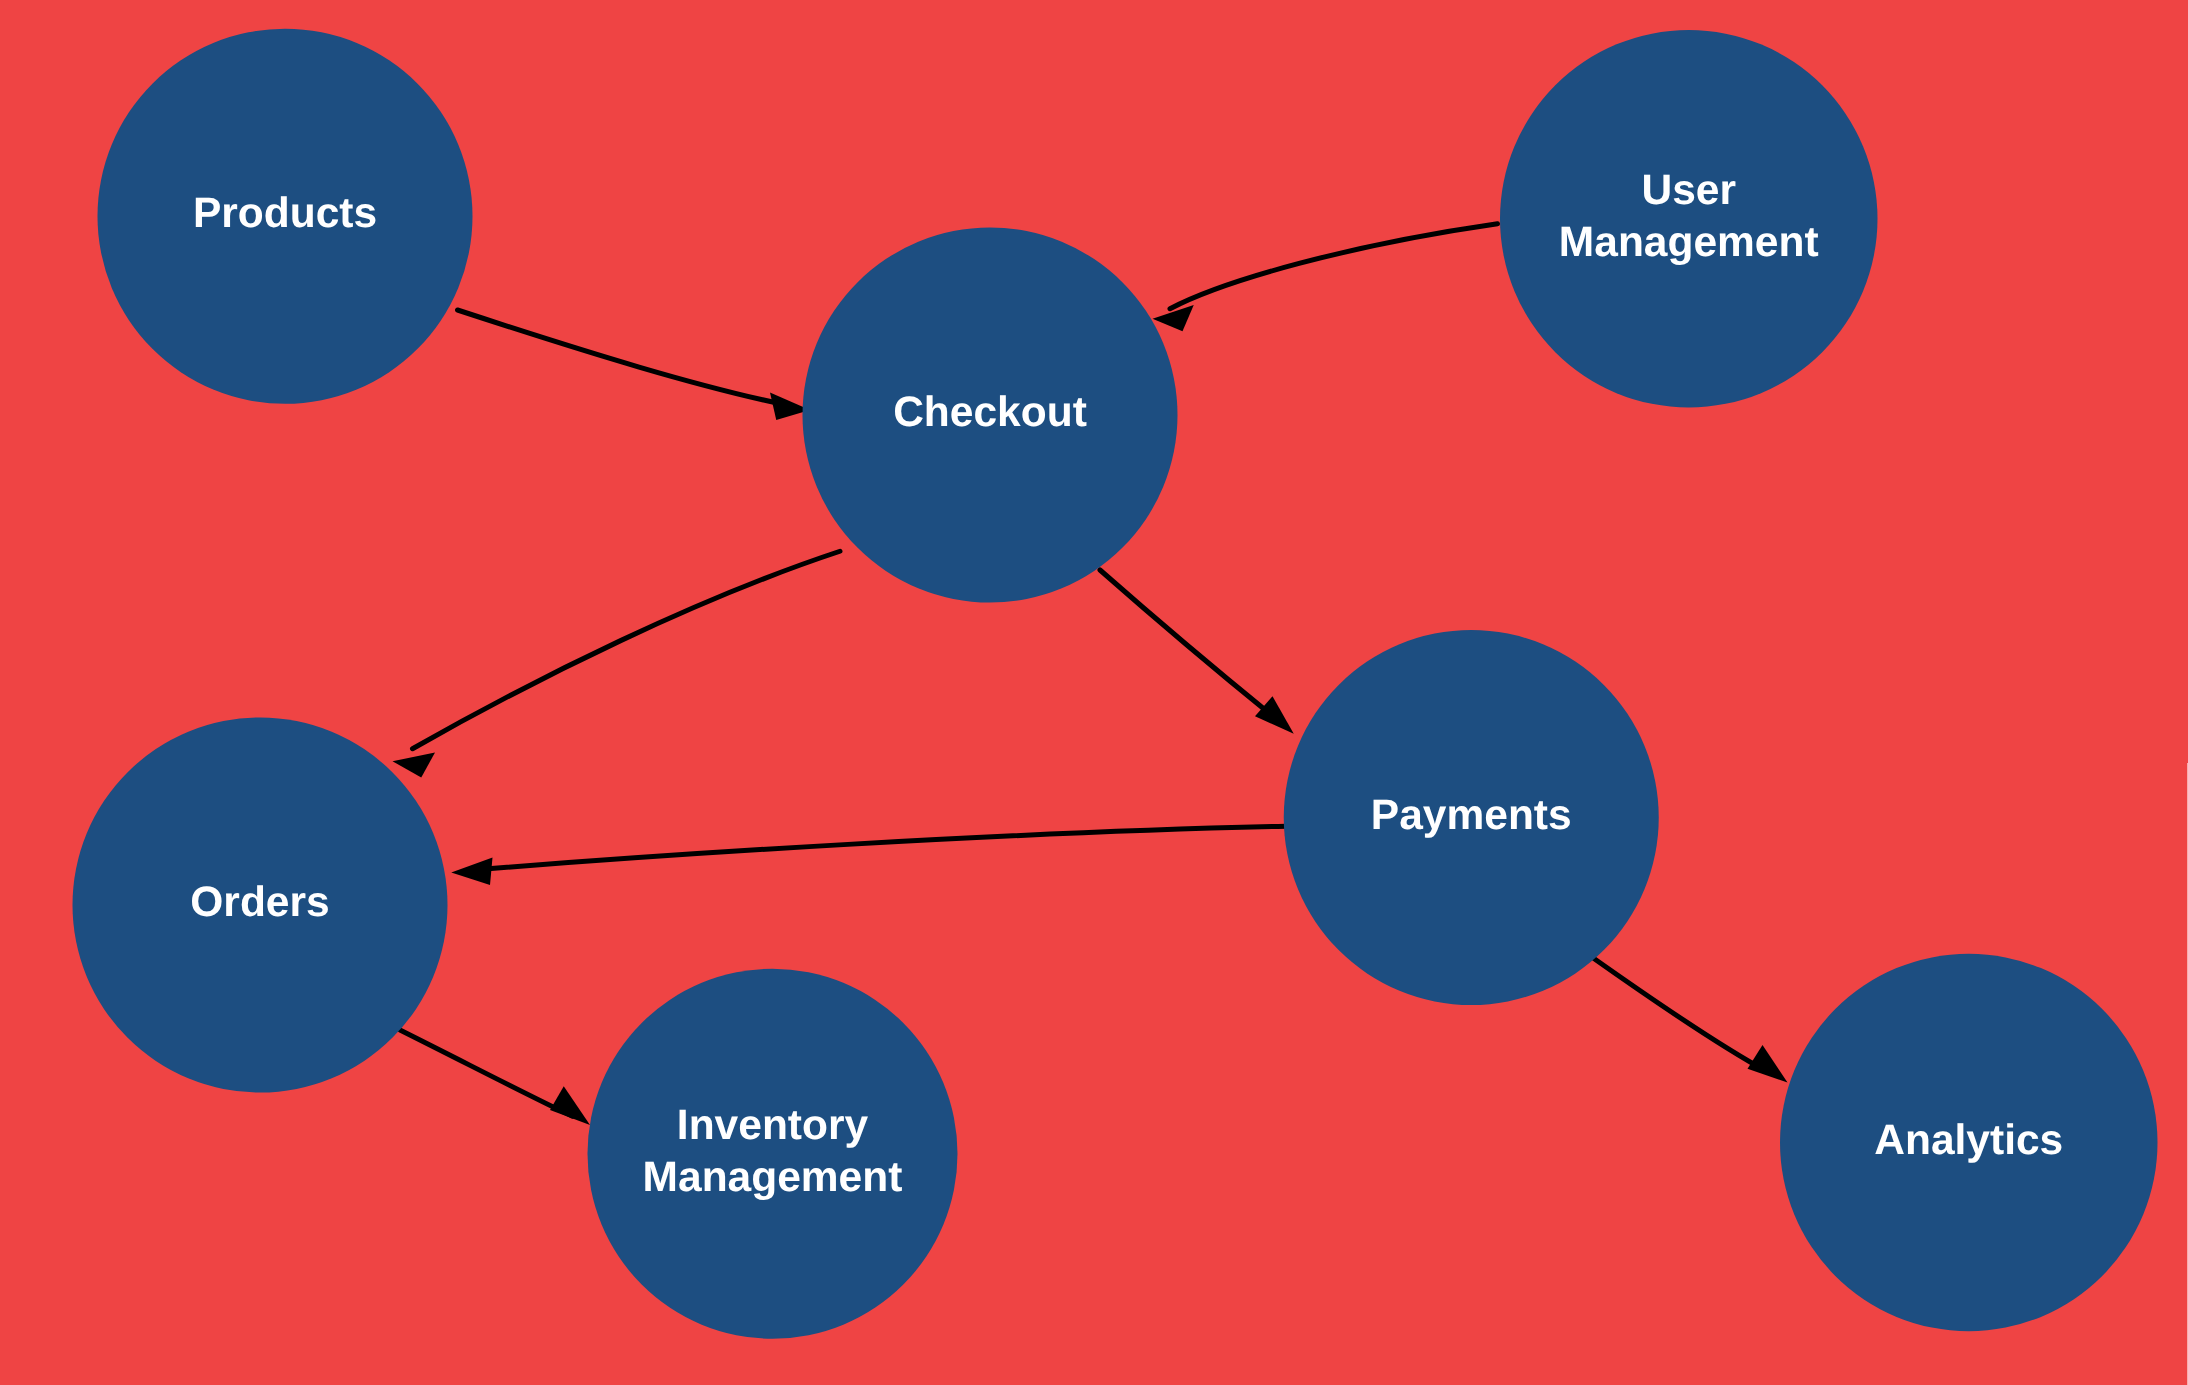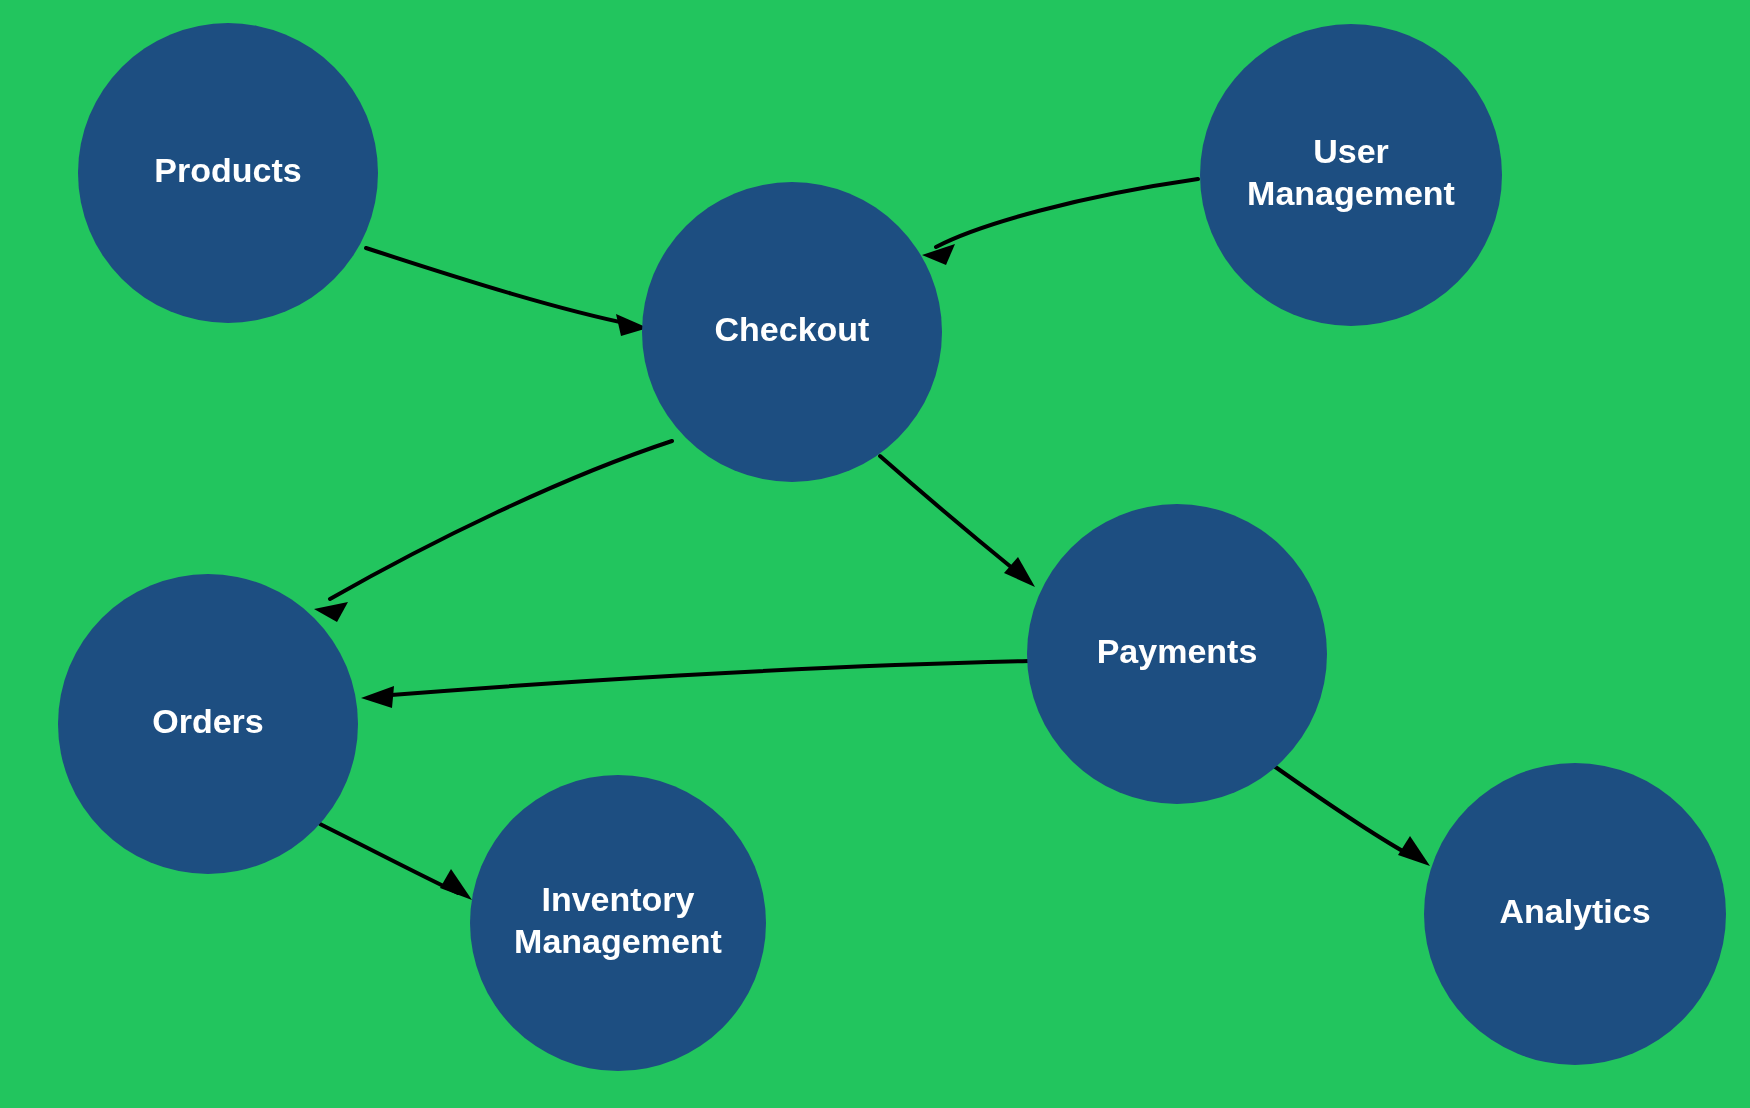--- a/index.html
+++ b/index.html
@@ -5,21 +5,21 @@
 <style>
   html, body {
     margin: 0;
     padding: 0;
     background: #ffffff;
   }
   #canvas {
     position: relative;
     width: 1750px;
     height: 1108px;
-    background: #22c55e;
+    background: #ef4444;
     overflow: hidden;
     font-family: "Liberation Sans", sans-serif;
   }
   #graph-svg {
     position: absolute;
     top: 0;
     left: 0;
     width: 1750px;
     height: 1108px;
     display: block;

